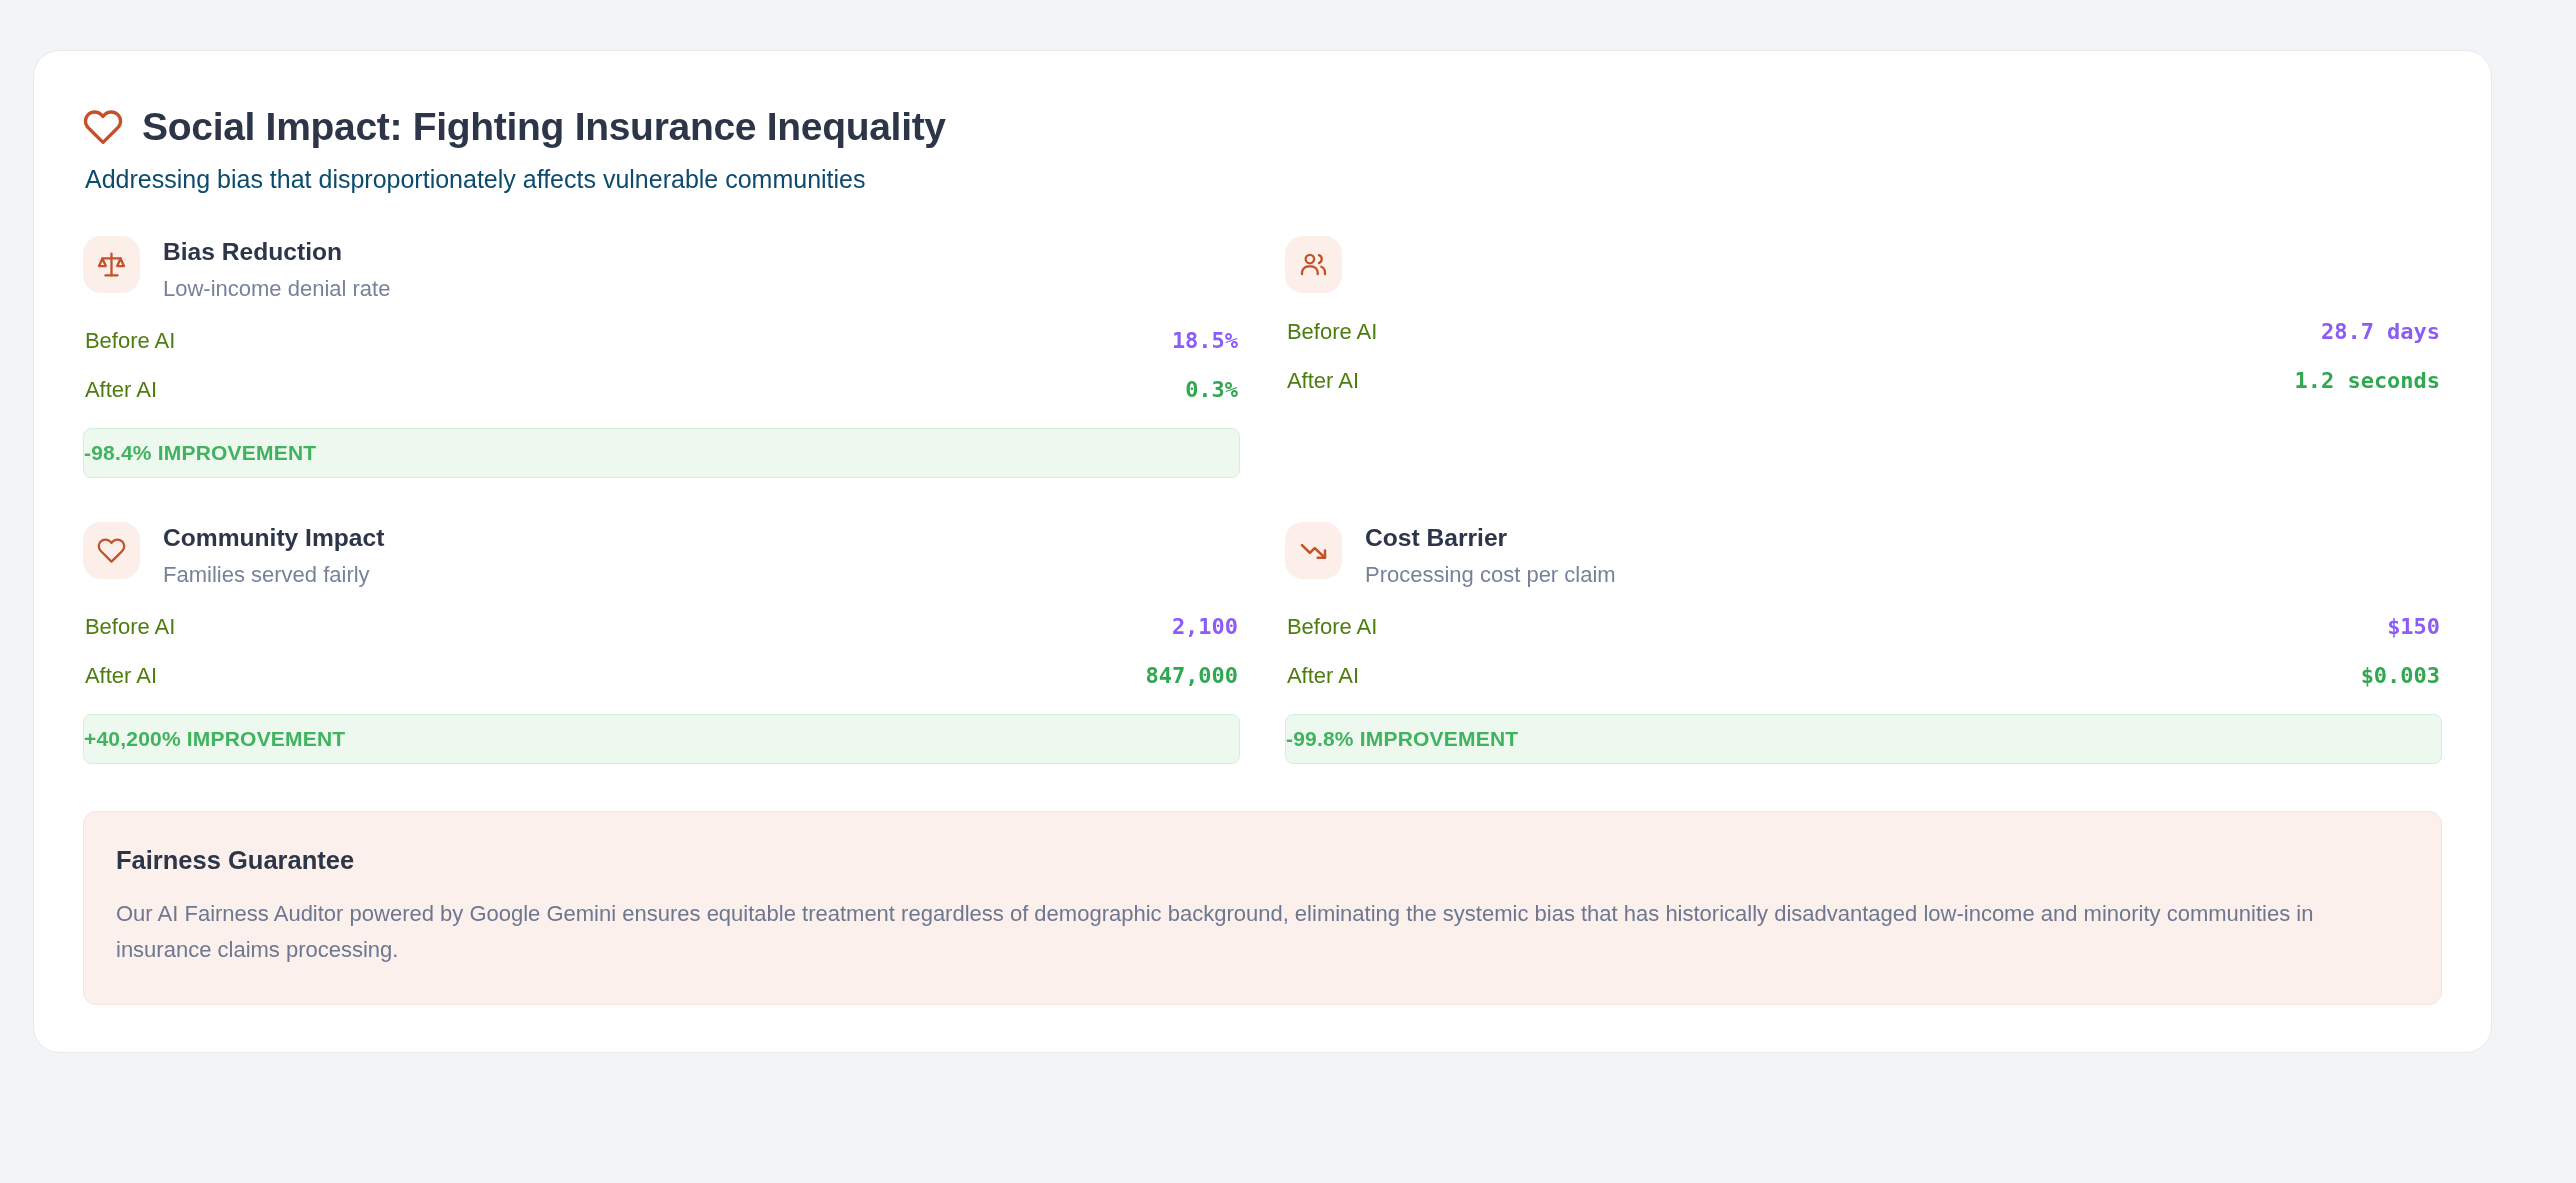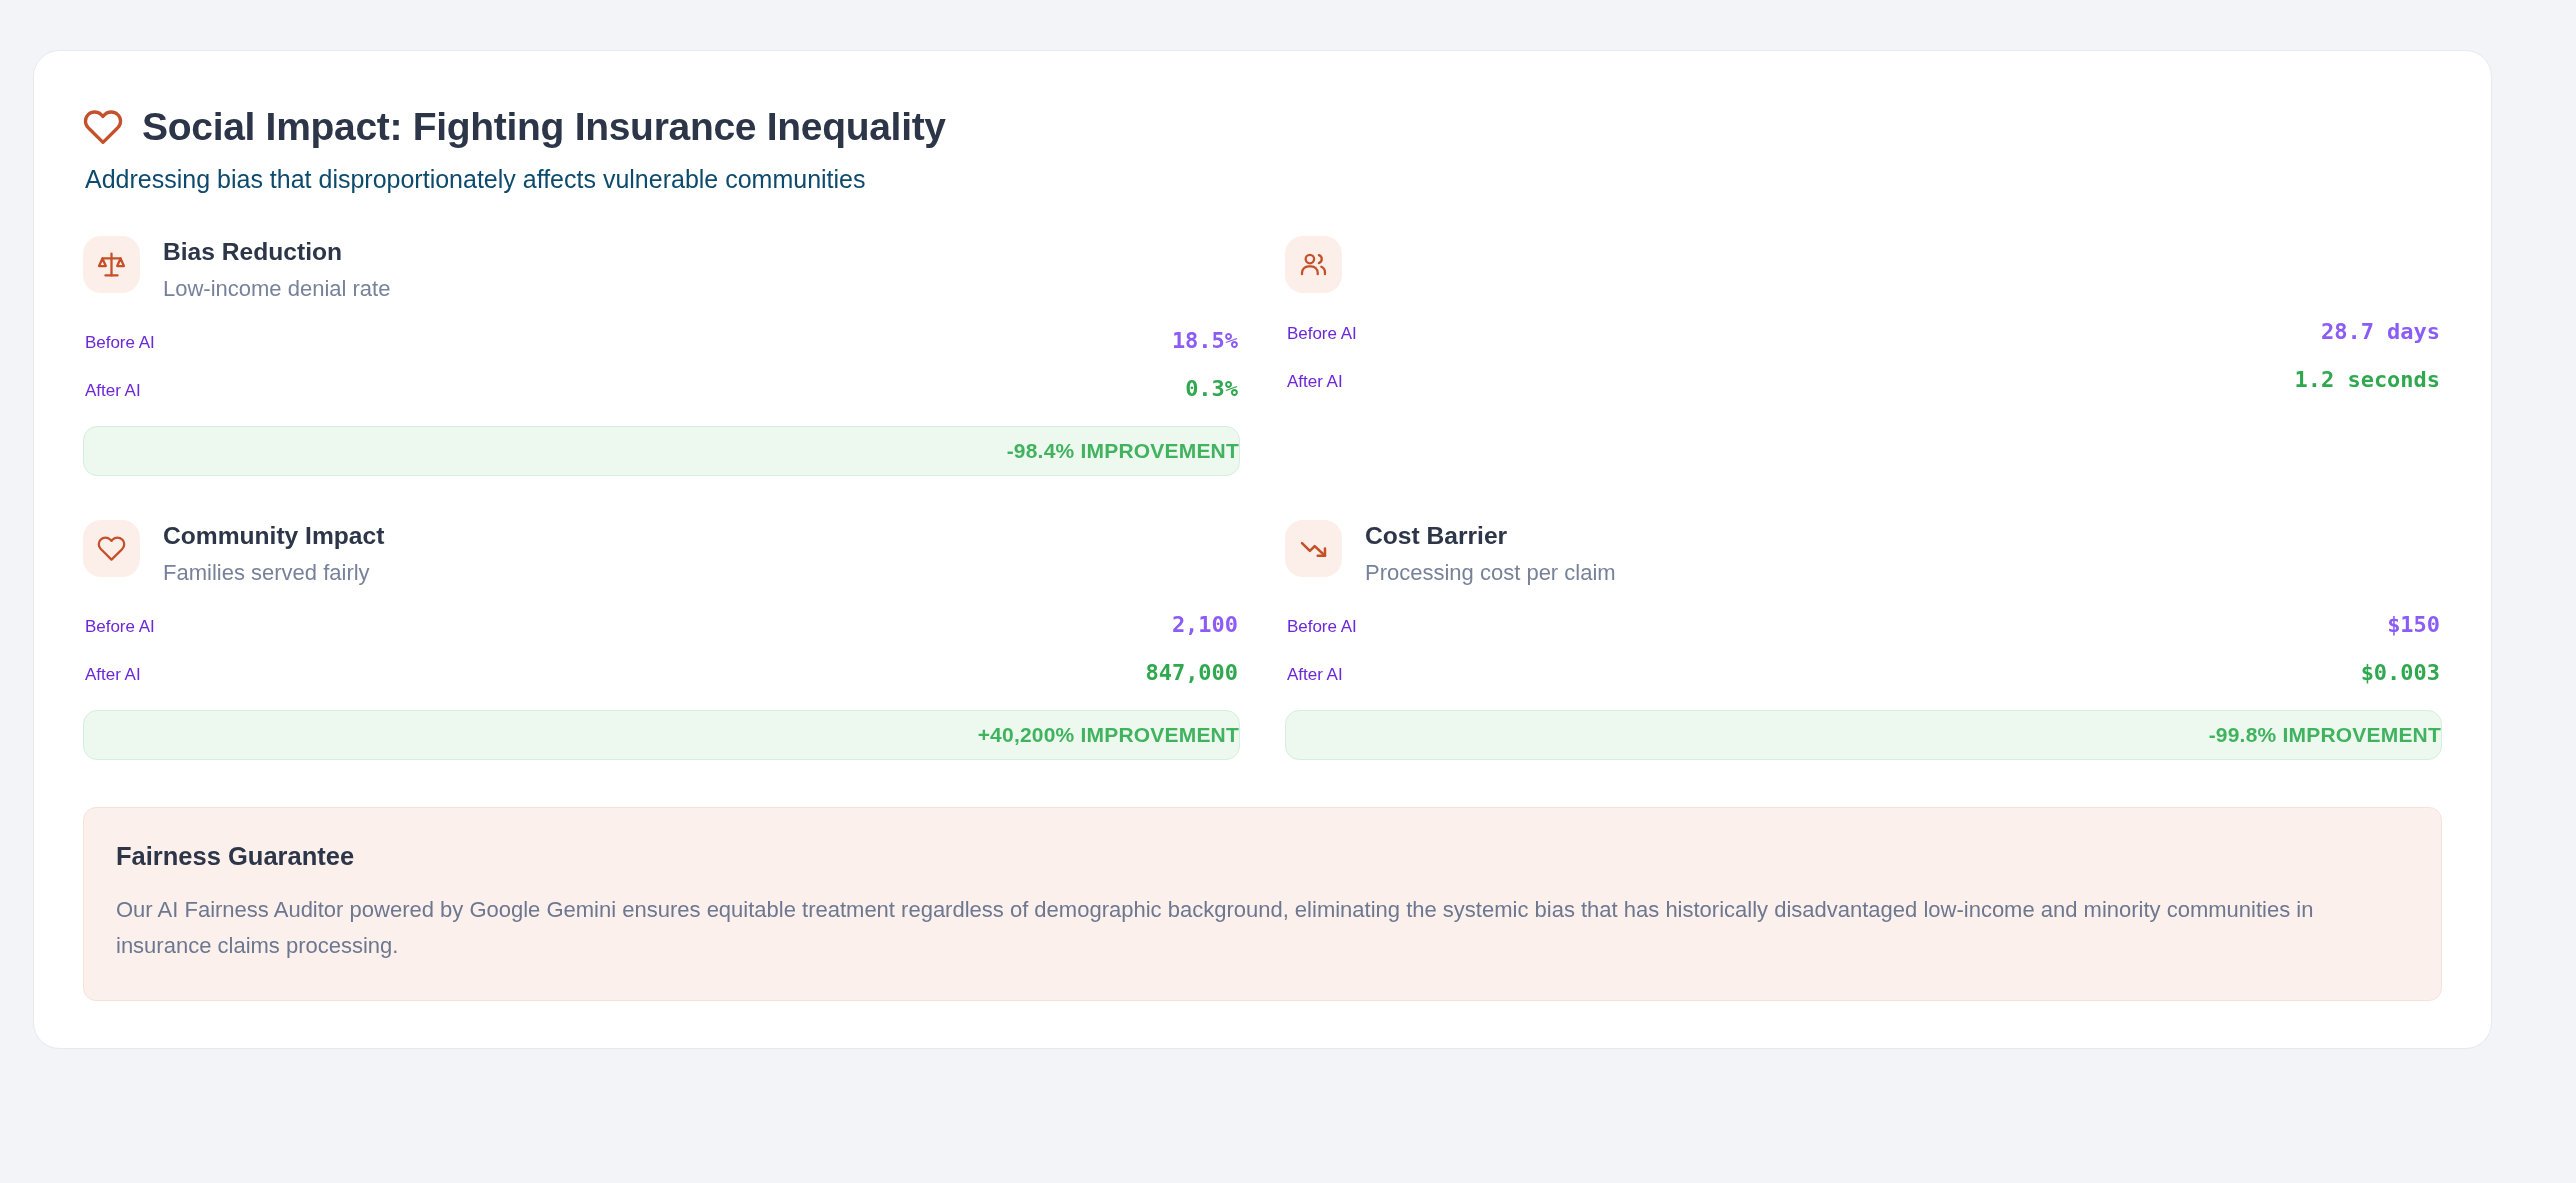--- a/index.html
+++ b/index.html
@@ -102,38 +102,38 @@
   .metric-row {
     display: flex;
     justify-content: space-between;
     align-items: baseline;
     padding: 1.9px 1.9px 0 1.9px;
     margin-bottom: 21px;
   }
   .metric-row.second { margin-bottom: 24.6px; }
 
   .metric-row-label {
-    font-size: 17px;
-    color: #6d28d9;
+    font-size: 22px;
+    color: #4d7c0f;
   }
 
   .metric-row-value {
     font-family: "DejaVu Sans Mono", "Liberation Mono", monospace;
     font-size: 22px;
     font-weight: bold;
   }
   .value-before { color: #8b5cf6; }
   .value-after  { color: #2fa84f; }
 
   .improvement-badge {
     width: 100%;
     background: #edf8ef;
     border: 1.9px solid #d6eedd;
-    border-radius: 14px;
-    text-align: right;
+    border-radius: 8px;
+    text-align: left;
     padding: 12.3px 0 12.3px 0;
     font-size: 21px;
     font-weight: bold;
     color: #41b35f;
     letter-spacing: 0.2px;
   }
 
   
   .fairness-box {
     margin-top: 47px;

